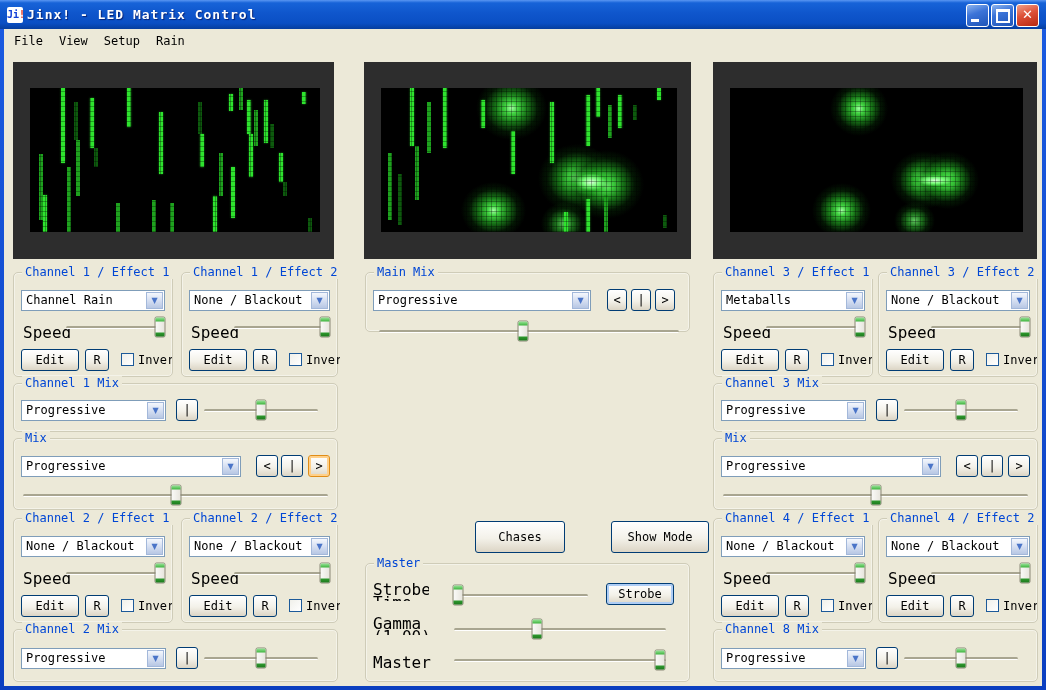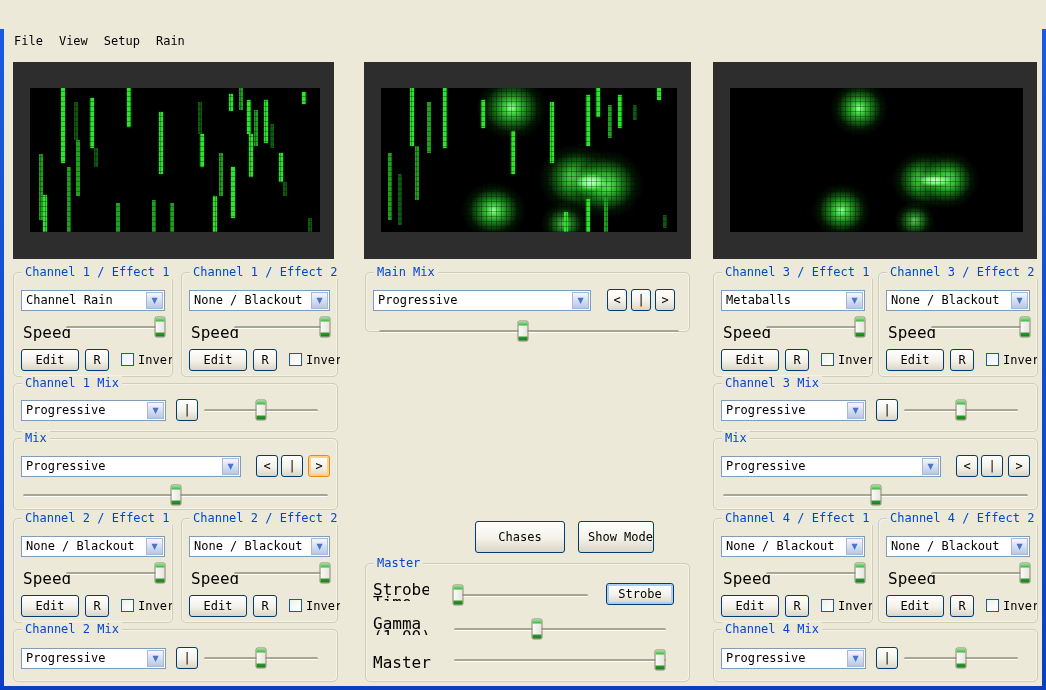--- a/index.html
+++ b/index.html
@@ -69,20 +69,35 @@
   .lbl{position:absolute;font-size:16px;color:#000;white-space:nowrap;}
   .checkbox{position:absolute;width:13px;height:13px;background:linear-gradient(135deg,#f0f0ea,#fff);border:1px solid #1d5a99;box-sizing:border-box;}
   .chk-lbl{position:absolute;font-size:12px;color:#000;white-space:nowrap;overflow:hidden;width:34px;}
   .two-line{width:56px;height:18px;overflow:hidden;line-height:13px;white-space:normal;}
 </style>
 </head>
 <body>
 
 <div class="window">
 
+  <div class="titlebar">
+    <span class="app-icon"><span>Ji</span><em>!</em></span>
+    <span class="title-text">Jinx! - LED Matrix Control</span>
+    <span class="win-btns">
+      <span class="wbtn">
+          <span class="dash"></span>
+        </span>
+      <span class="wbtn">
+          <span class="box"></span>
+        </span>
+      <span class="wbtn close">
+          <span class="x">✕</span>
+        </span>
+    </span>
+  </div>
 
   <div class="menubar">
     <span class="menu-item">File</span>
     <span class="menu-item">View</span>
     <span class="menu-item">Setup</span>
     <span class="menu-item">Rain</span>
   </div>
 
   <div class="panel" style="left:13px;top:62px;width:321px;height:197px;">
     <div class="screen">
@@ -275,21 +290,21 @@
     <button class="btn" style="left:241px;top:16px;width:20px;height:22px;">&lt;</button>
     <button class="btn" style="left:265px;top:16px;width:20px;height:22px;">|</button>
     <button class="btn" style="left:289px;top:16px;width:20px;height:22px;">&gt;</button>
     <div class="slider" style="left:13px;width:300px;top:46px;">
       <div class="groove"></div>
       <div class="thumb" style="left: 48%;"></div>
     </div>
   </div>
 
   <button class="btn" style="left:475px;top:521px;width:90px;height:32px;line-height:30px;">Chases</button>
-  <button class="btn" style="left:578px;top:521px;width:76px;height:32px;line-height:30px;text-align:right;">Show Mode</button>
+  <button class="btn" style="left:611px;top:521px;width:98px;height:32px;line-height:30px;">Show Mode</button>
 
   <div class="group" style="left:365px;top:563px;width:325px;height:119px;">
     <span class="group-cap">Master</span>
     <span class="lbl two-line" style="left:7px;top:19px;">Strobe Time</span>
     <div class="slider" style="left:88px;width:134px;top:19px;">
       <div class="groove"></div>
       <div class="thumb" style="left: 3%;"></div>
     </div>
     <button class="btn default" style="left:240px;top:19px;width:68px;height:22px;">Strobe</button>
     <span class="lbl two-line" style="left:7px;top:53px;">Gamma (1.00)</span>
@@ -394,21 +409,21 @@
       <div class="groove"></div>
       <div class="thumb" style="left: 100%;"></div>
     </div>
     <button class="btn" style="left:7px;top:76px;width:58px;height:22px;">Edit</button>
     <button class="btn" style="left:71px;top:76px;width:24px;height:22px;">R</button>
     <span class="checkbox" style="left:107px;top:80px;"></span>
     <span class="chk-lbl" style="left:124px;top:80px;">Invert</span>
   </div>
 
   <div class="group" style="left:713px;top:629px;width:325px;height:53px;">
-    <span class="group-cap">Channel 4 Mix</span>
+    <span class="group-cap">Channel 8 Mix</span>
     <div class="combo" style="left:7px;width:145px;top:18px;">
       <span class="combo-text">Progressive</span>
       <span class="combo-arrow">▼</span>
     </div>
     <button class="btn" style="left:162px;top:17px;width:22px;height:22px;">|</button>
     <div class="slider" style="left:190px;width:114px;top:16px;">
       <div class="groove"></div>
       <div class="thumb" style="left: 50%;"></div>
     </div>
   </div>

